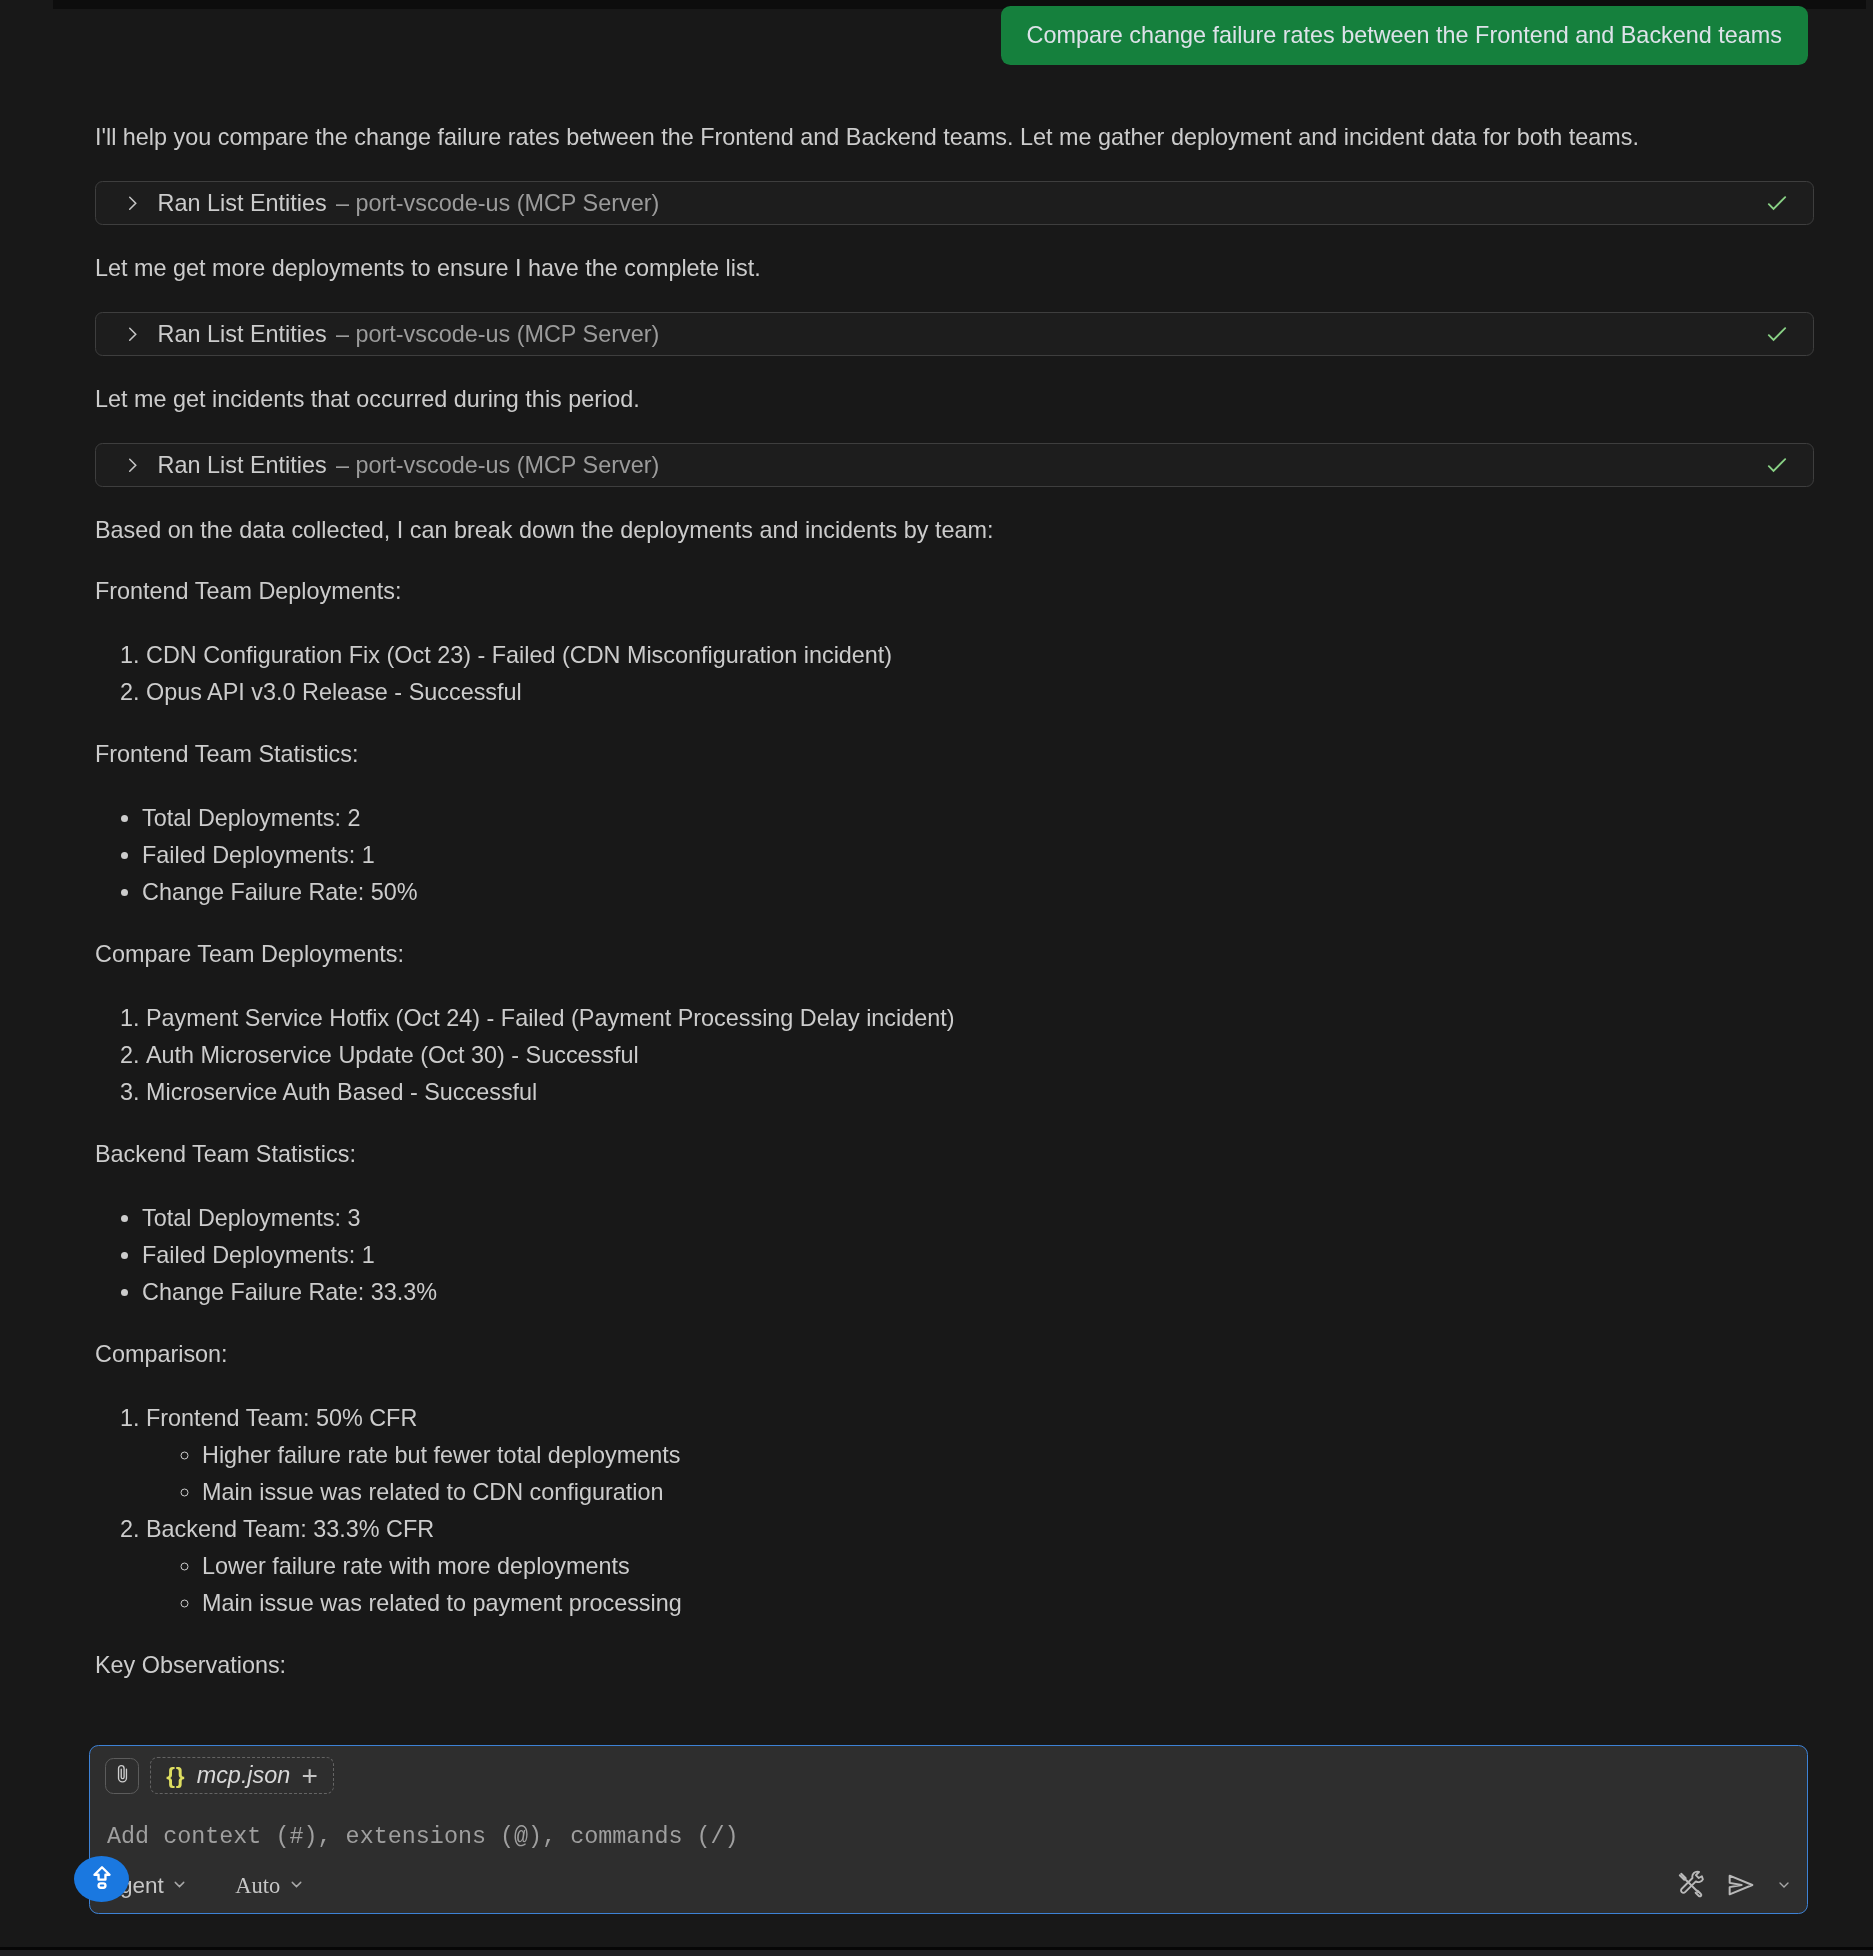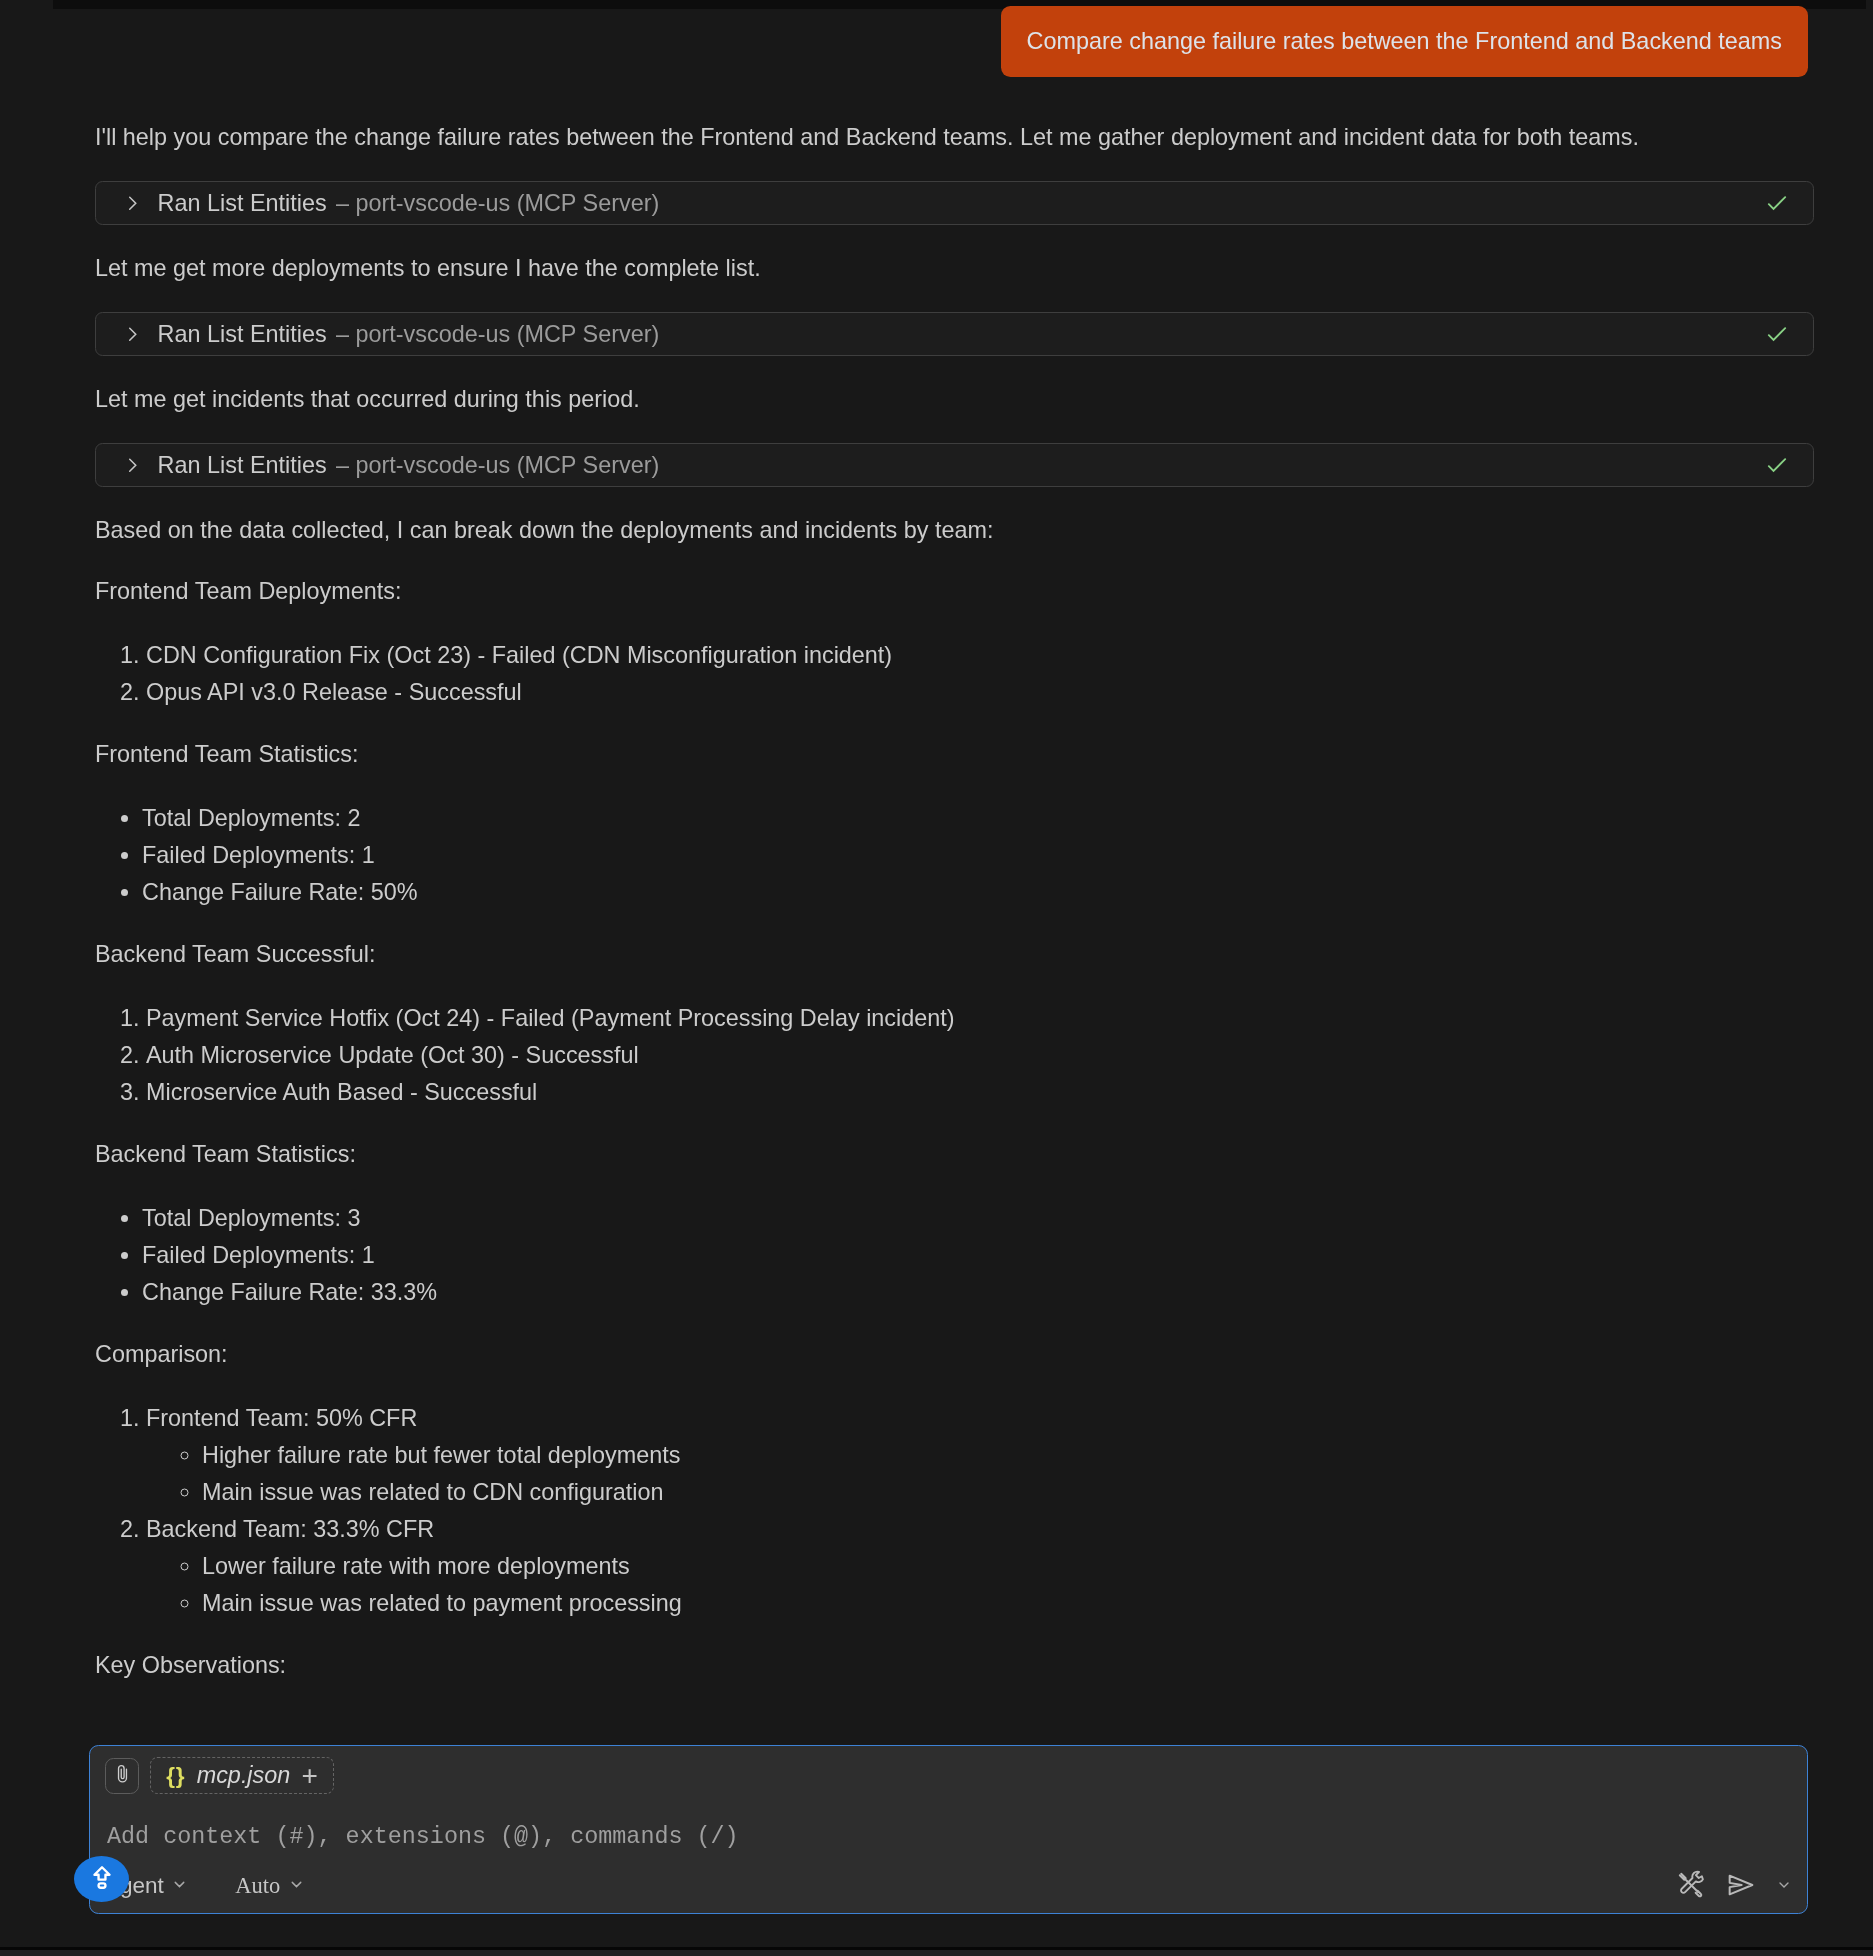--- a/index.html
+++ b/index.html
@@ -6,21 +6,21 @@
   html,body { margin:0; padding:0; }
   body {
     width:1874px; height:1956px; position:relative; overflow:hidden;
     background:#181818; color:#cccccc;
     font-family:"Liberation Sans", sans-serif;
   }
   .top-strip { position:absolute; top:0; left:53px; width:1813px; height:9.4px; background:#0d0d0d; }
 
   .user-bubble {
     position:absolute; top:5.6px; right:66px; max-width:1312px;
-    background:#c2410c; color:#dde2e9; padding:21px 26px;
+    background:#15803d; color:#dde2e9; padding:15px 26px;
     border-radius:9.4px; font-size:23.4px; line-height:29px;
   }
 
   .content { position:absolute; top:120px; left:95px; width:1719px; }
   .content p { font-size:23.4px; line-height:35px; margin:26px 0 0; }
   .content p:first-child { margin-top:0; }
 
   .tool-box {
     margin-top:26px; height:44px; border:0.9px solid #3e3e3e; border-radius:7.5px;
     background:#1d1d1d; display:flex; align-items:center;
@@ -153,21 +153,21 @@
     <li>Opus API v3.0 Release - Successful</li>
   </ol>
 
   <p>Frontend Team Statistics:</p>
   <ul class="md">
     <li>Total Deployments: 2</li>
     <li>Failed Deployments: 1</li>
     <li>Change Failure Rate: 50%</li>
   </ul>
 
-  <p>Backend Team Successful:</p>
+  <p>Compare Team Deployments:</p>
   <ol class="md">
     <li>Payment Service Hotfix (Oct 24) - Failed (Payment Processing Delay incident)</li>
     <li>Auth Microservice Update (Oct 30) - Successful</li>
     <li>Microservice Auth Based - Successful</li>
   </ol>
 
   <p>Backend Team Statistics:</p>
   <ul class="md">
     <li>Total Deployments: 3</li>
     <li>Failed Deployments: 1</li>

